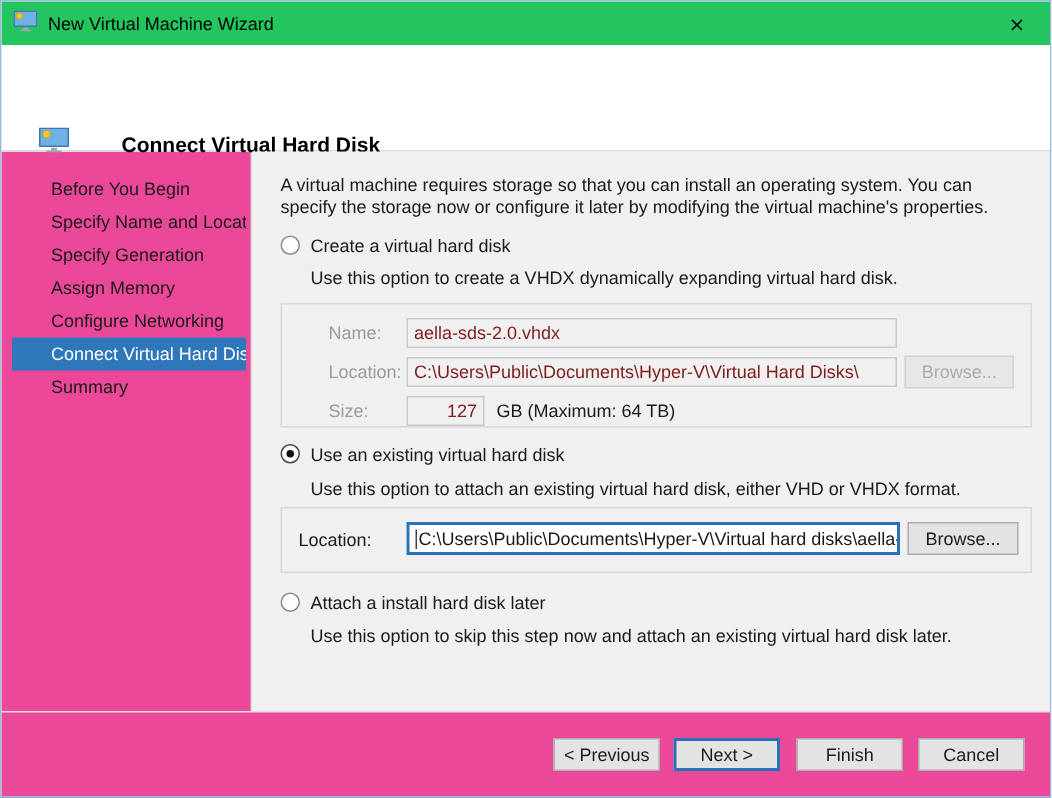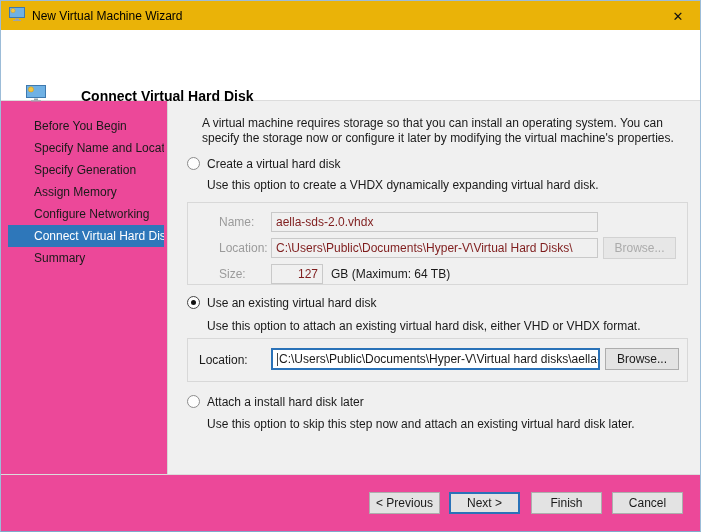--- a/index.html
+++ b/index.html
@@ -7,21 +7,21 @@
   body { font-family:"Liberation Sans", sans-serif; font-size:12px; color:#1a1a1a; }
 
   .window {
     position:relative; width:701px; height:532px;
     background:#f0f0f0; border:1px solid #9cbcd8; border-bottom-color:#7fa9cd;
     overflow:hidden;
   }
 
   
   .titlebar {
-    height:29px; background:#eab308; display:flex; align-items:center;
+    height:29px; background:#22c55e; display:flex; align-items:center;
     padding-left:8px; position:relative;
   }
   .titlebar .t-title { margin-left:7px; font-size:12px; color:#000; }
   .close-btn {
     position:absolute; right:12px; top:5px; width:20px; height:20px;
     display:flex; align-items:center; justify-content:center;
     font-size:13px; color:#111; cursor:default;
   }
 
   
@@ -37,21 +37,21 @@
     padding-top:14px; flex-shrink:0;
   }
   .side-item {
     height:22px; line-height:22px; margin:0 3px 0 7px; padding-left:26px;
     white-space:nowrap; overflow:hidden; color:#1a1a1a; cursor:default;
   }
   .side-item.selected { background:#2e77ba; color:#ffffff; }
 
   .content { position:relative; flex:1; background:#f0f0f0; }
 
-  .intro { position:absolute; left:34px; top:15px; width:482px; line-height:15px; }
+  .intro { position:absolute; left:19px; top:15px; width:482px; line-height:15px; }
 
   .radio-row { position:absolute; left:19px; display:flex; align-items:flex-start; }
   .radio {
     width:13px; height:13px; border-radius:50%; background:#fdfdfd;
     border:1px solid #8c8c8c; margin-right:7px; margin-top:0px; position:relative; flex-shrink:0;
   }
   .radio.checked { border-color:#454545; }
   .radio.checked::after {
     content:""; position:absolute; left:3px; top:3px; width:5px; height:5px;
     border-radius:50%; background:#111;

